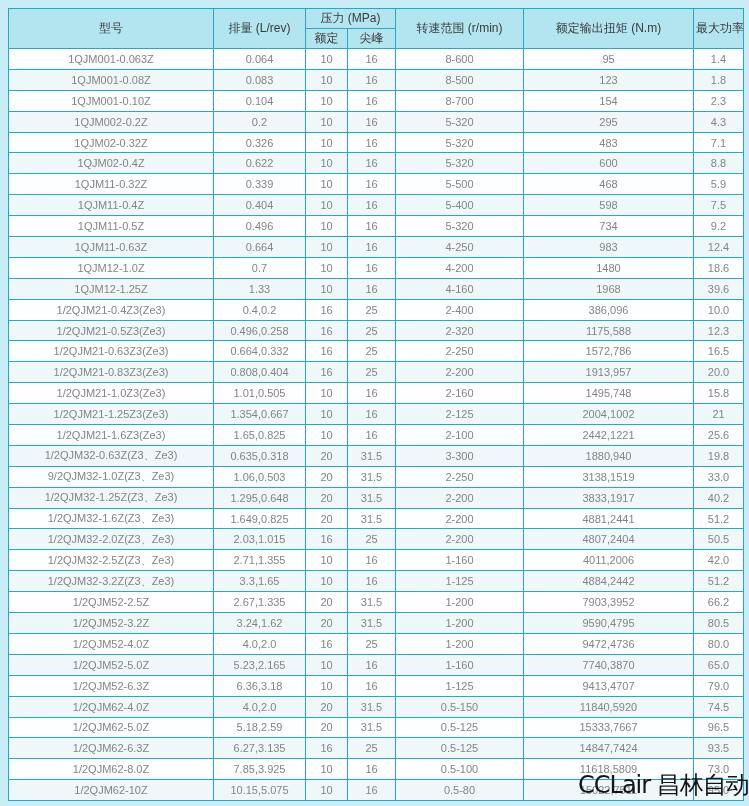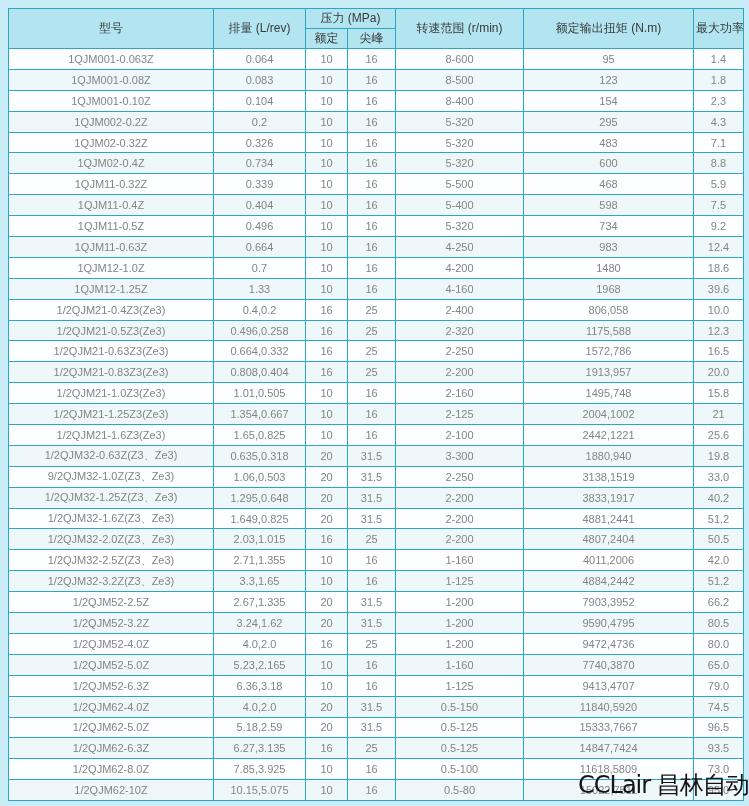--- a/index.html
+++ b/index.html
@@ -102,21 +102,21 @@
         <td>16</td>
         <td>8-500</td>
         <td>123</td>
         <td>1.8</td>
       </tr>
       <tr>
         <td>1QJM001-0.10Z</td>
         <td>0.104</td>
         <td>10</td>
         <td>16</td>
-        <td>8-400</td>
+        <td>8-700</td>
         <td>154</td>
         <td>2.3</td>
       </tr>
       <tr class="alt">
         <td>1QJM002-0.2Z</td>
         <td>0.2</td>
         <td>10</td>
         <td>16</td>
         <td>5-320</td>
         <td>295</td>
@@ -126,21 +126,21 @@
         <td>1QJM02-0.32Z</td>
         <td>0.326</td>
         <td>10</td>
         <td>16</td>
         <td>5-320</td>
         <td>483</td>
         <td>7.1</td>
       </tr>
       <tr class="alt">
         <td>1QJM02-0.4Z</td>
-        <td>0.734</td>
+        <td>0.622</td>
         <td>10</td>
         <td>16</td>
         <td>5-320</td>
         <td>600</td>
         <td>8.8</td>
       </tr>
       <tr>
         <td>1QJM11-0.32Z</td>
         <td>0.339</td>
         <td>10</td>
@@ -193,21 +193,21 @@
         <td>4-160</td>
         <td>1968</td>
         <td>39.6</td>
       </tr>
       <tr>
         <td>1/2QJM21-0.4Z3(Ze3)</td>
         <td>0.4,0.2</td>
         <td>16</td>
         <td>25</td>
         <td>2-400</td>
-        <td>806,058</td>
+        <td>386,096</td>
         <td>10.0</td>
       </tr>
       <tr class="alt">
         <td>1/2QJM21-0.5Z3(Ze3)</td>
         <td>0.496,0.258</td>
         <td>16</td>
         <td>25</td>
         <td>2-320</td>
         <td>1175,588</td>
         <td>12.3</td>

